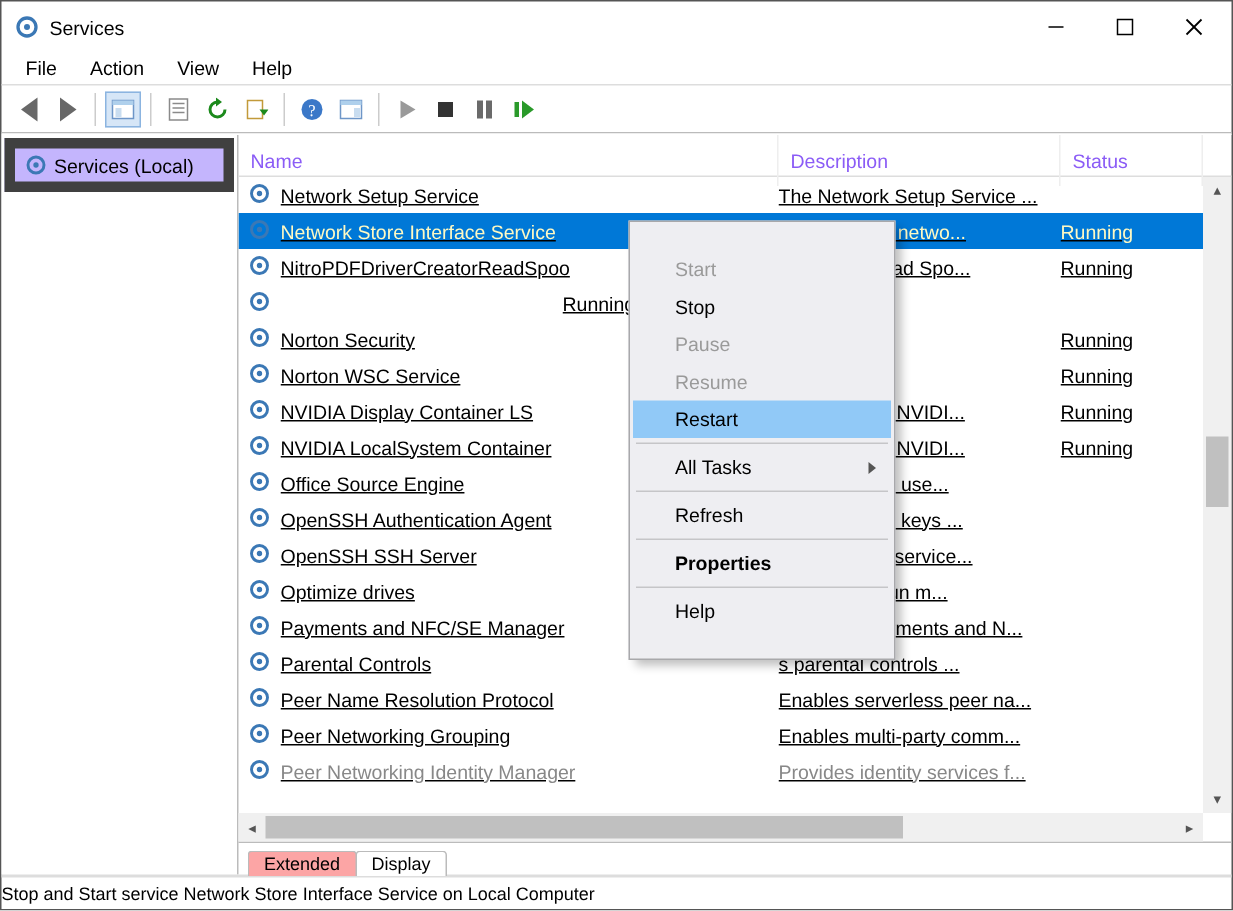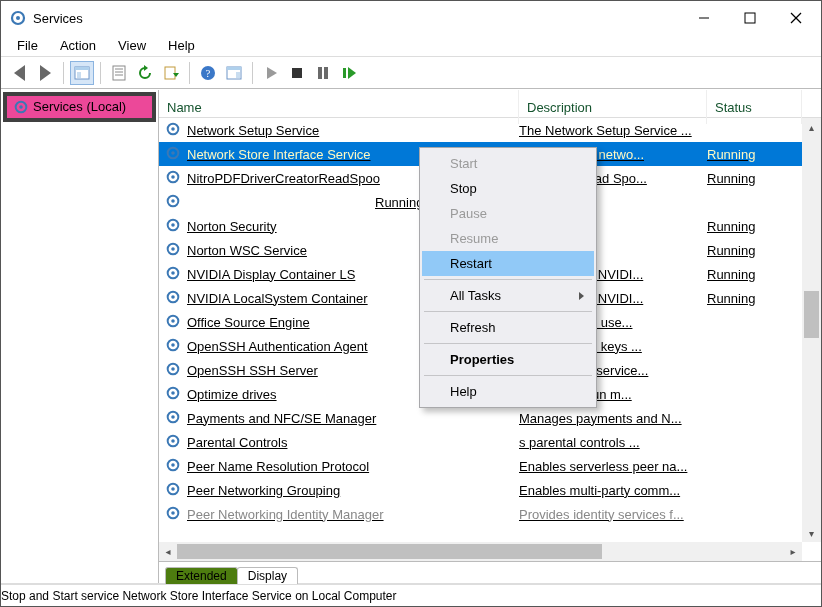--- a/index.html
+++ b/index.html
@@ -68,43 +68,43 @@
   .body {
     flex:1; display:flex; min-height:0;
     border-top: 1px solid #fff;
   }
   .treepane {
     width: 158px;
     border-right: 1px solid #bbb;
     background:#fff;
   }
   .tree-item {
-    display:flex; align-items:flex-start;
+    display:flex; align-items:flex-end;
     padding: 3px 6px;
-    background:#ec4899;
-    border:4px solid #404040;
+    background:#c4b5fd;
+    border:7px solid #404040;
     margin: 2px;
     gap:4px;
   }
   .listpane {
     flex:1; display:flex; flex-direction:column; min-width:0;
     position:relative;
   }
   .list-header {
     display:flex;
     border-bottom: 1px solid #ddd;
     height: 28px;
     padding-right: 19px;
   }
   .colh {
     display:flex; align-items:center;
     padding: 17px 8px;
     border-right:1px solid #eee;
     font-size:13px;
-    color:#14532d;
+    color:#8b5cf6;
   }
   .colh.name { width: 360px; }
   .colh.desc { width: 188px; }
   .colh.status { flex:1; }
   .list-body {
     flex:1; overflow:hidden;
     position:relative;
   }
   .rows { position:absolute; left:0; top:0; right:19px;text-decoration:underline; }
   .row {
@@ -156,34 +156,34 @@
     border:1px solid #bbb;
     border-bottom:none;
     border-top-left-radius:3px;
     border-top-right-radius:3px;
     font-size:12px;
     background:#fff;
     position:relative;
     top:1px;
     margin-right:-1px;
   }
-  .tab.inactive { background:#4d7c0f; }
+  .tab.inactive { background:#fca5a5; }
   
   .statusbar {
     border-top:2px solid #ddd;
     padding:4px 6px 3px 0;
     font-size:12px;
   }
   
   .context-menu {
     position:absolute;
     background:#eeeef2;
     border:1px solid #a8a8ab;
     box-shadow: 4px 4px 6px rgba(0,0,0,0.25);
-    padding:3px 2px;
+    padding:19px 2px;
     width:178px;
     z-index:50;
   }
   .cm-item {
     padding:5px 14px 5px 28px;
     font-size:13px;
     color:#000;
     position:relative;
   }
   .cm-item.disabled { color:#9a9a9a; }

